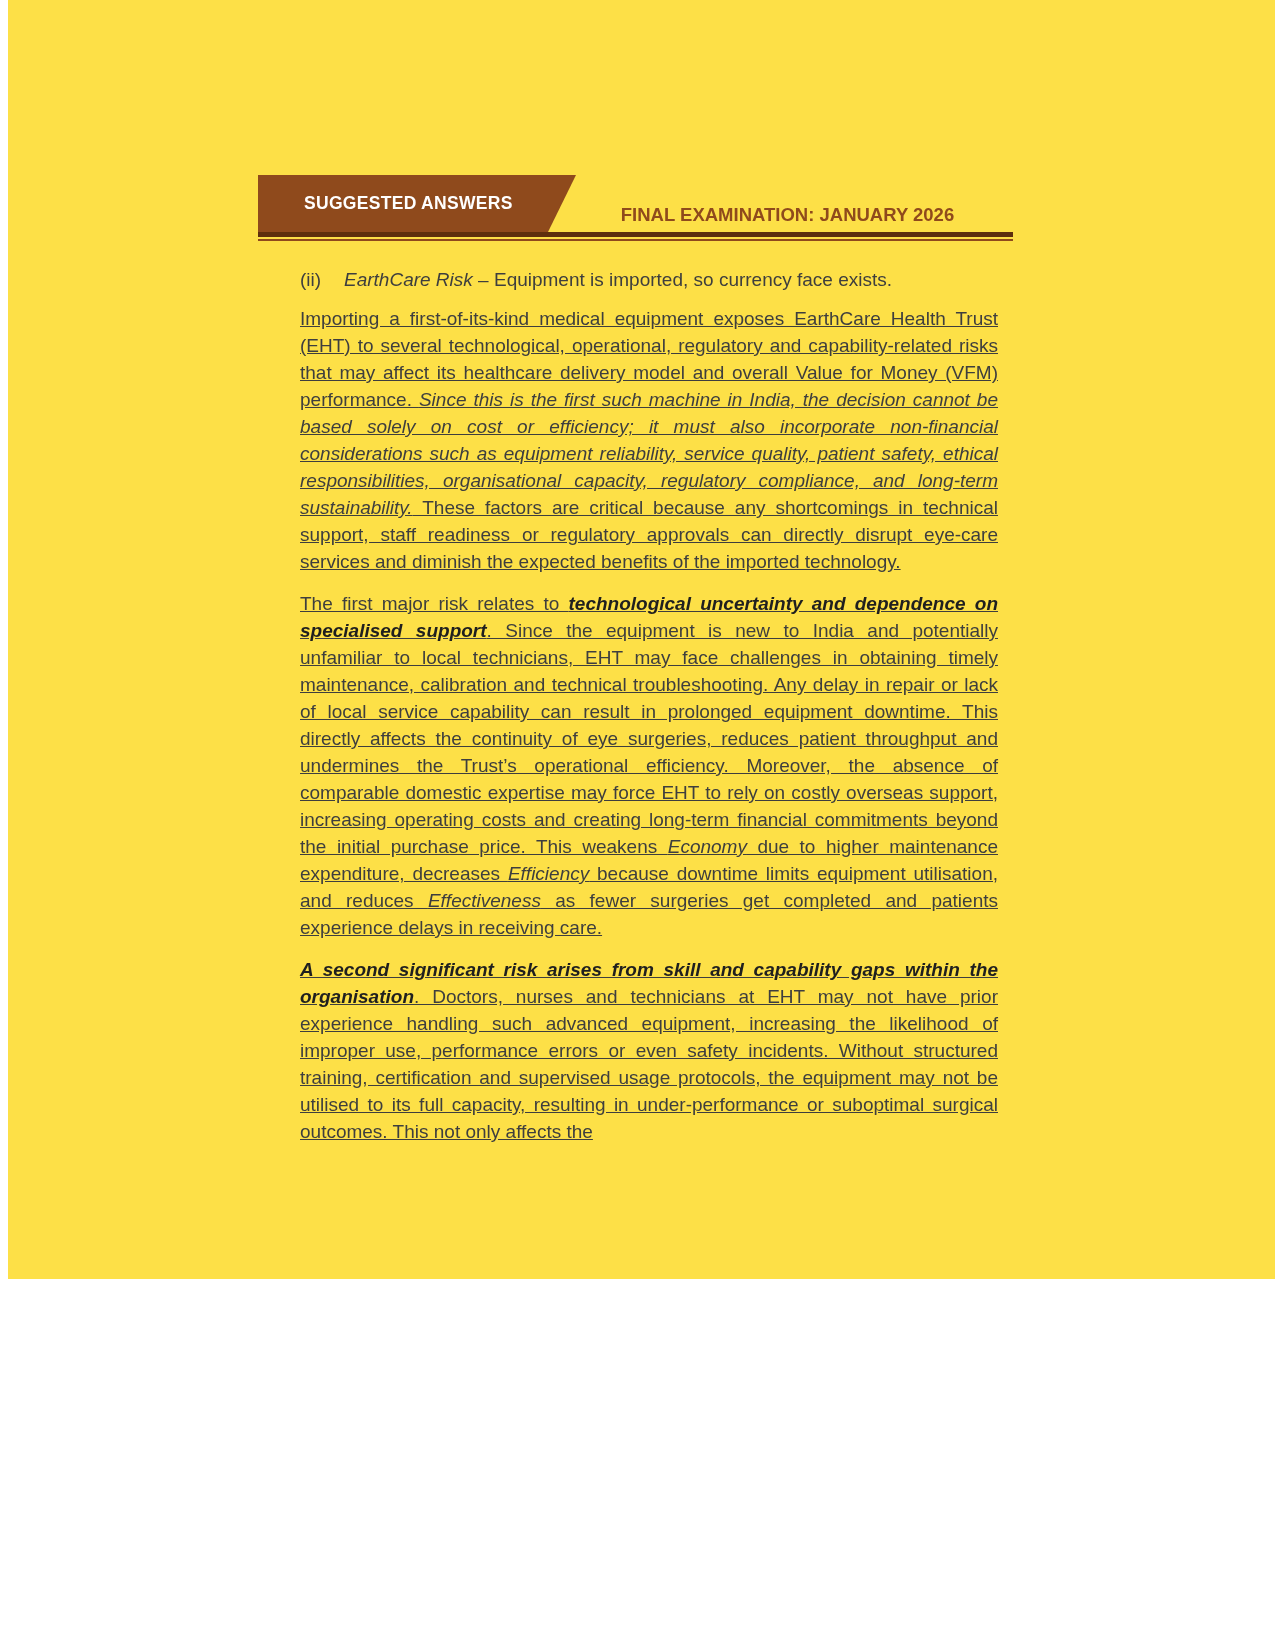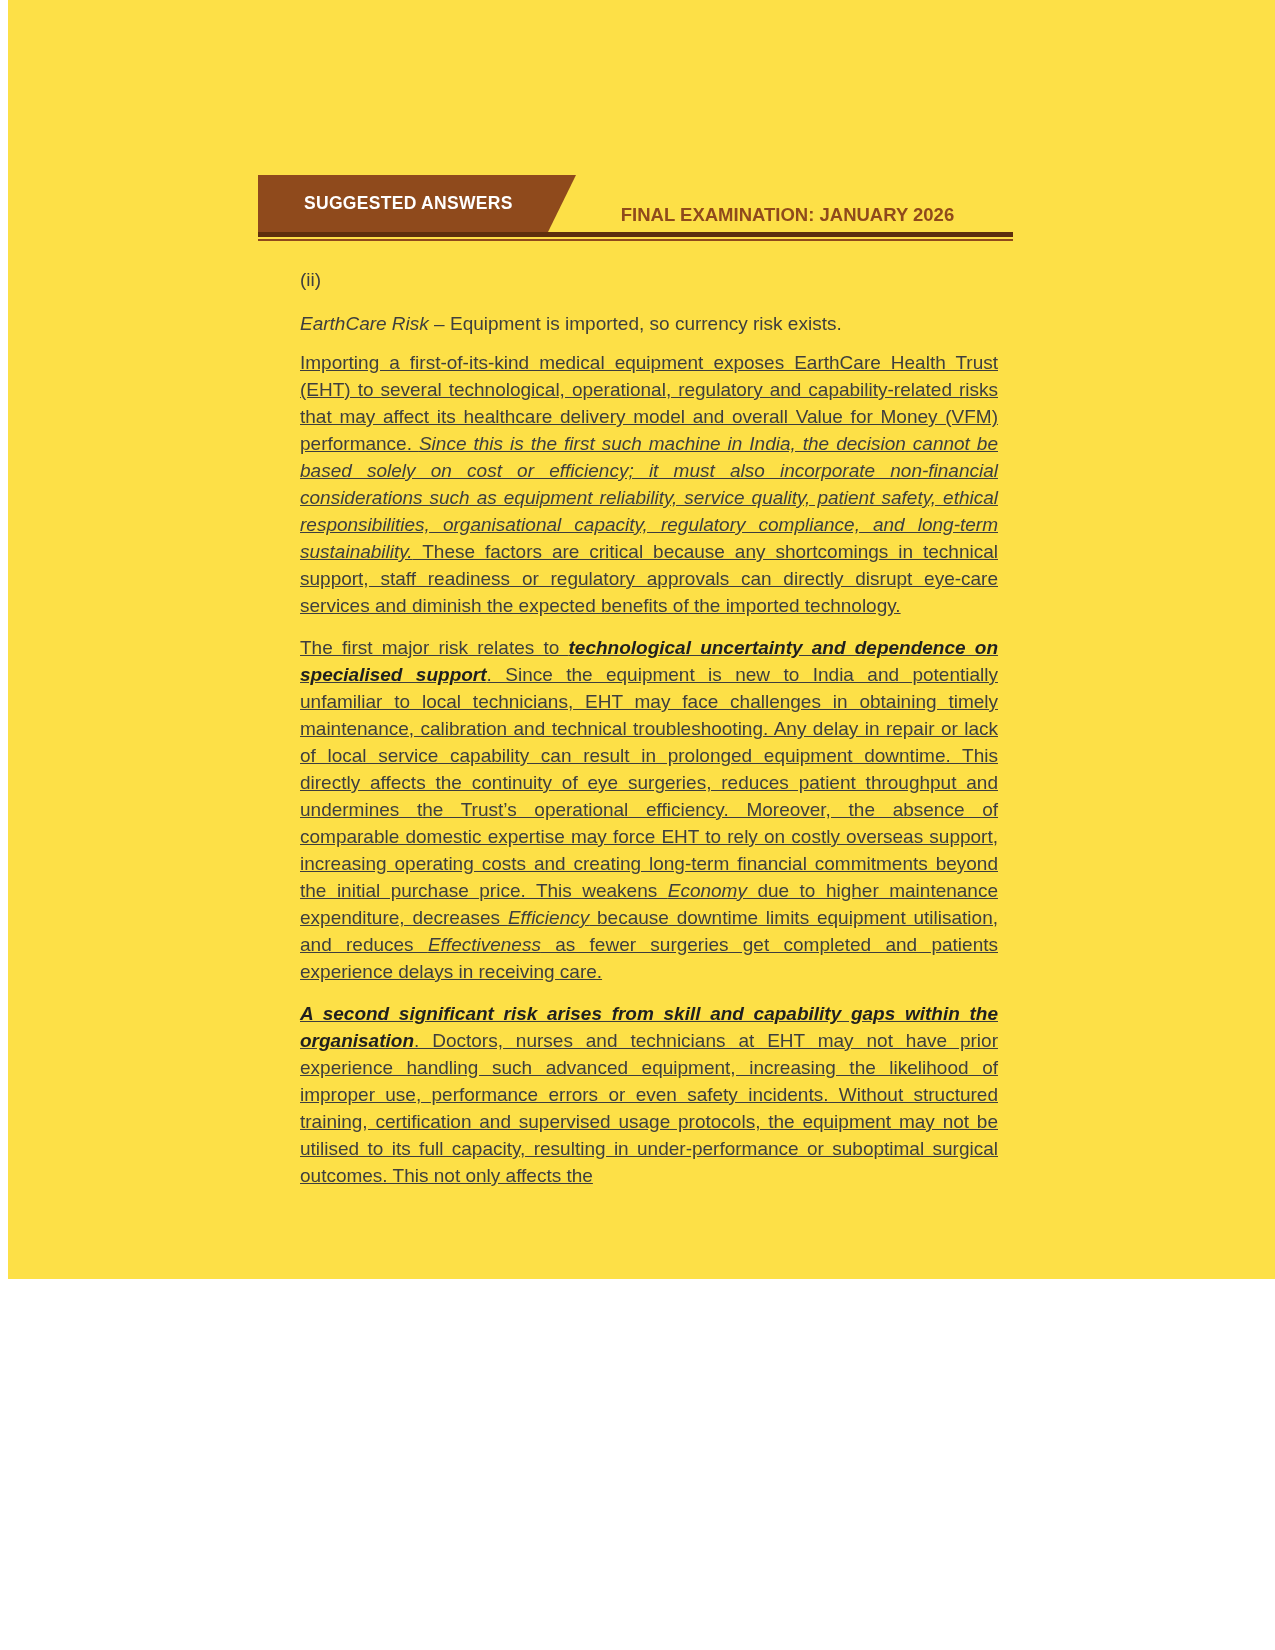--- a/index.html
+++ b/index.html
@@ -62,21 +62,20 @@
     left: 292px;
     top: 266px;
     width: 698px;
     color: #3E3E3E;
     font-size: 19px;
     line-height: 27px;
   }
   .list-item {
     display: flex;
     margin-bottom: 12px;
-    flex-direction: column;
   }
   .list-marker {
     width: 44px;
     flex: 0 0 44px;
   }
   .list-text { flex: 1; }
   .heading {
     text-align: center;
     font-weight: bold;
     font-size: 19px;
@@ -130,21 +129,21 @@
 
   <div class="header-rule">
     <div class="rule-thick"></div>
     <div class="rule-thin"></div>
   </div>
 
   <main class="content">
 
     <div class="list-item">
       <span class="list-marker">(ii)</span>
-      <span class="list-text"><span class="seg-i">EarthCare Risk</span><span> – Equipment is imported, so currency risk exists.</span></span>
+      <span class="list-text"><span class="seg-i">EarthCare Risk</span><span> – Equipment is imported, so currency face exists.</span></span>
     </div>
 
 
 
     <p class="para"><span>Importing a first-of-its-kind medical equipment exposes EarthCare Health Trust (EHT) to several technological, operational, regulatory and capability-related risks that may affect its healthcare delivery model and overall Value for Money (VFM) performance. </span><span class="seg-i">Since this is the first such machine in India, the decision cannot be based solely on cost or efficiency; it must also incorporate non-financial considerations such as equipment reliability, service quality, patient safety, ethical responsibilities, organisational capacity, regulatory compliance, and long-term sustainability.</span><span> These factors are critical because any shortcomings in technical support, staff readiness or regulatory approvals can directly disrupt eye-care services and diminish the expected benefits of the imported technology.</span></p>
 
     <p class="para"><span>The first major risk relates to </span><span class="seg-bi">technological uncertainty and dependence on specialised support</span><span>. Since the equipment is new to India and potentially unfamiliar to local technicians, EHT may face challenges in obtaining timely maintenance, calibration and technical troubleshooting. Any delay in repair or lack of local service capability can result in prolonged equipment downtime. This directly affects the continuity of eye surgeries, reduces patient throughput and undermines the Trust’s operational efficiency. Moreover, the absence of comparable domestic expertise may force EHT to rely on costly overseas support, increasing operating costs and creating long-term financial commitments beyond the initial purchase price. This weakens </span><span class="seg-i">Economy</span><span> due to higher maintenance expenditure, decreases </span><span class="seg-i">Efficiency</span><span> because downtime limits equipment utilisation, and reduces </span><span class="seg-i">Effectiveness</span><span> as fewer surgeries get completed and patients experience delays in receiving care.</span></p>
 
     <p class="para"><span class="seg-bi">A second significant risk arises from skill and capability gaps within the organisation</span><span>. Doctors, nurses and technicians at EHT may not have prior experience handling such advanced equipment, increasing the likelihood of improper use, performance errors or even safety incidents. Without structured training, certification and supervised usage protocols, the equipment may not be utilised to its full capacity, resulting in under-performance or suboptimal surgical outcomes. This not only affects the</span></p>
 

